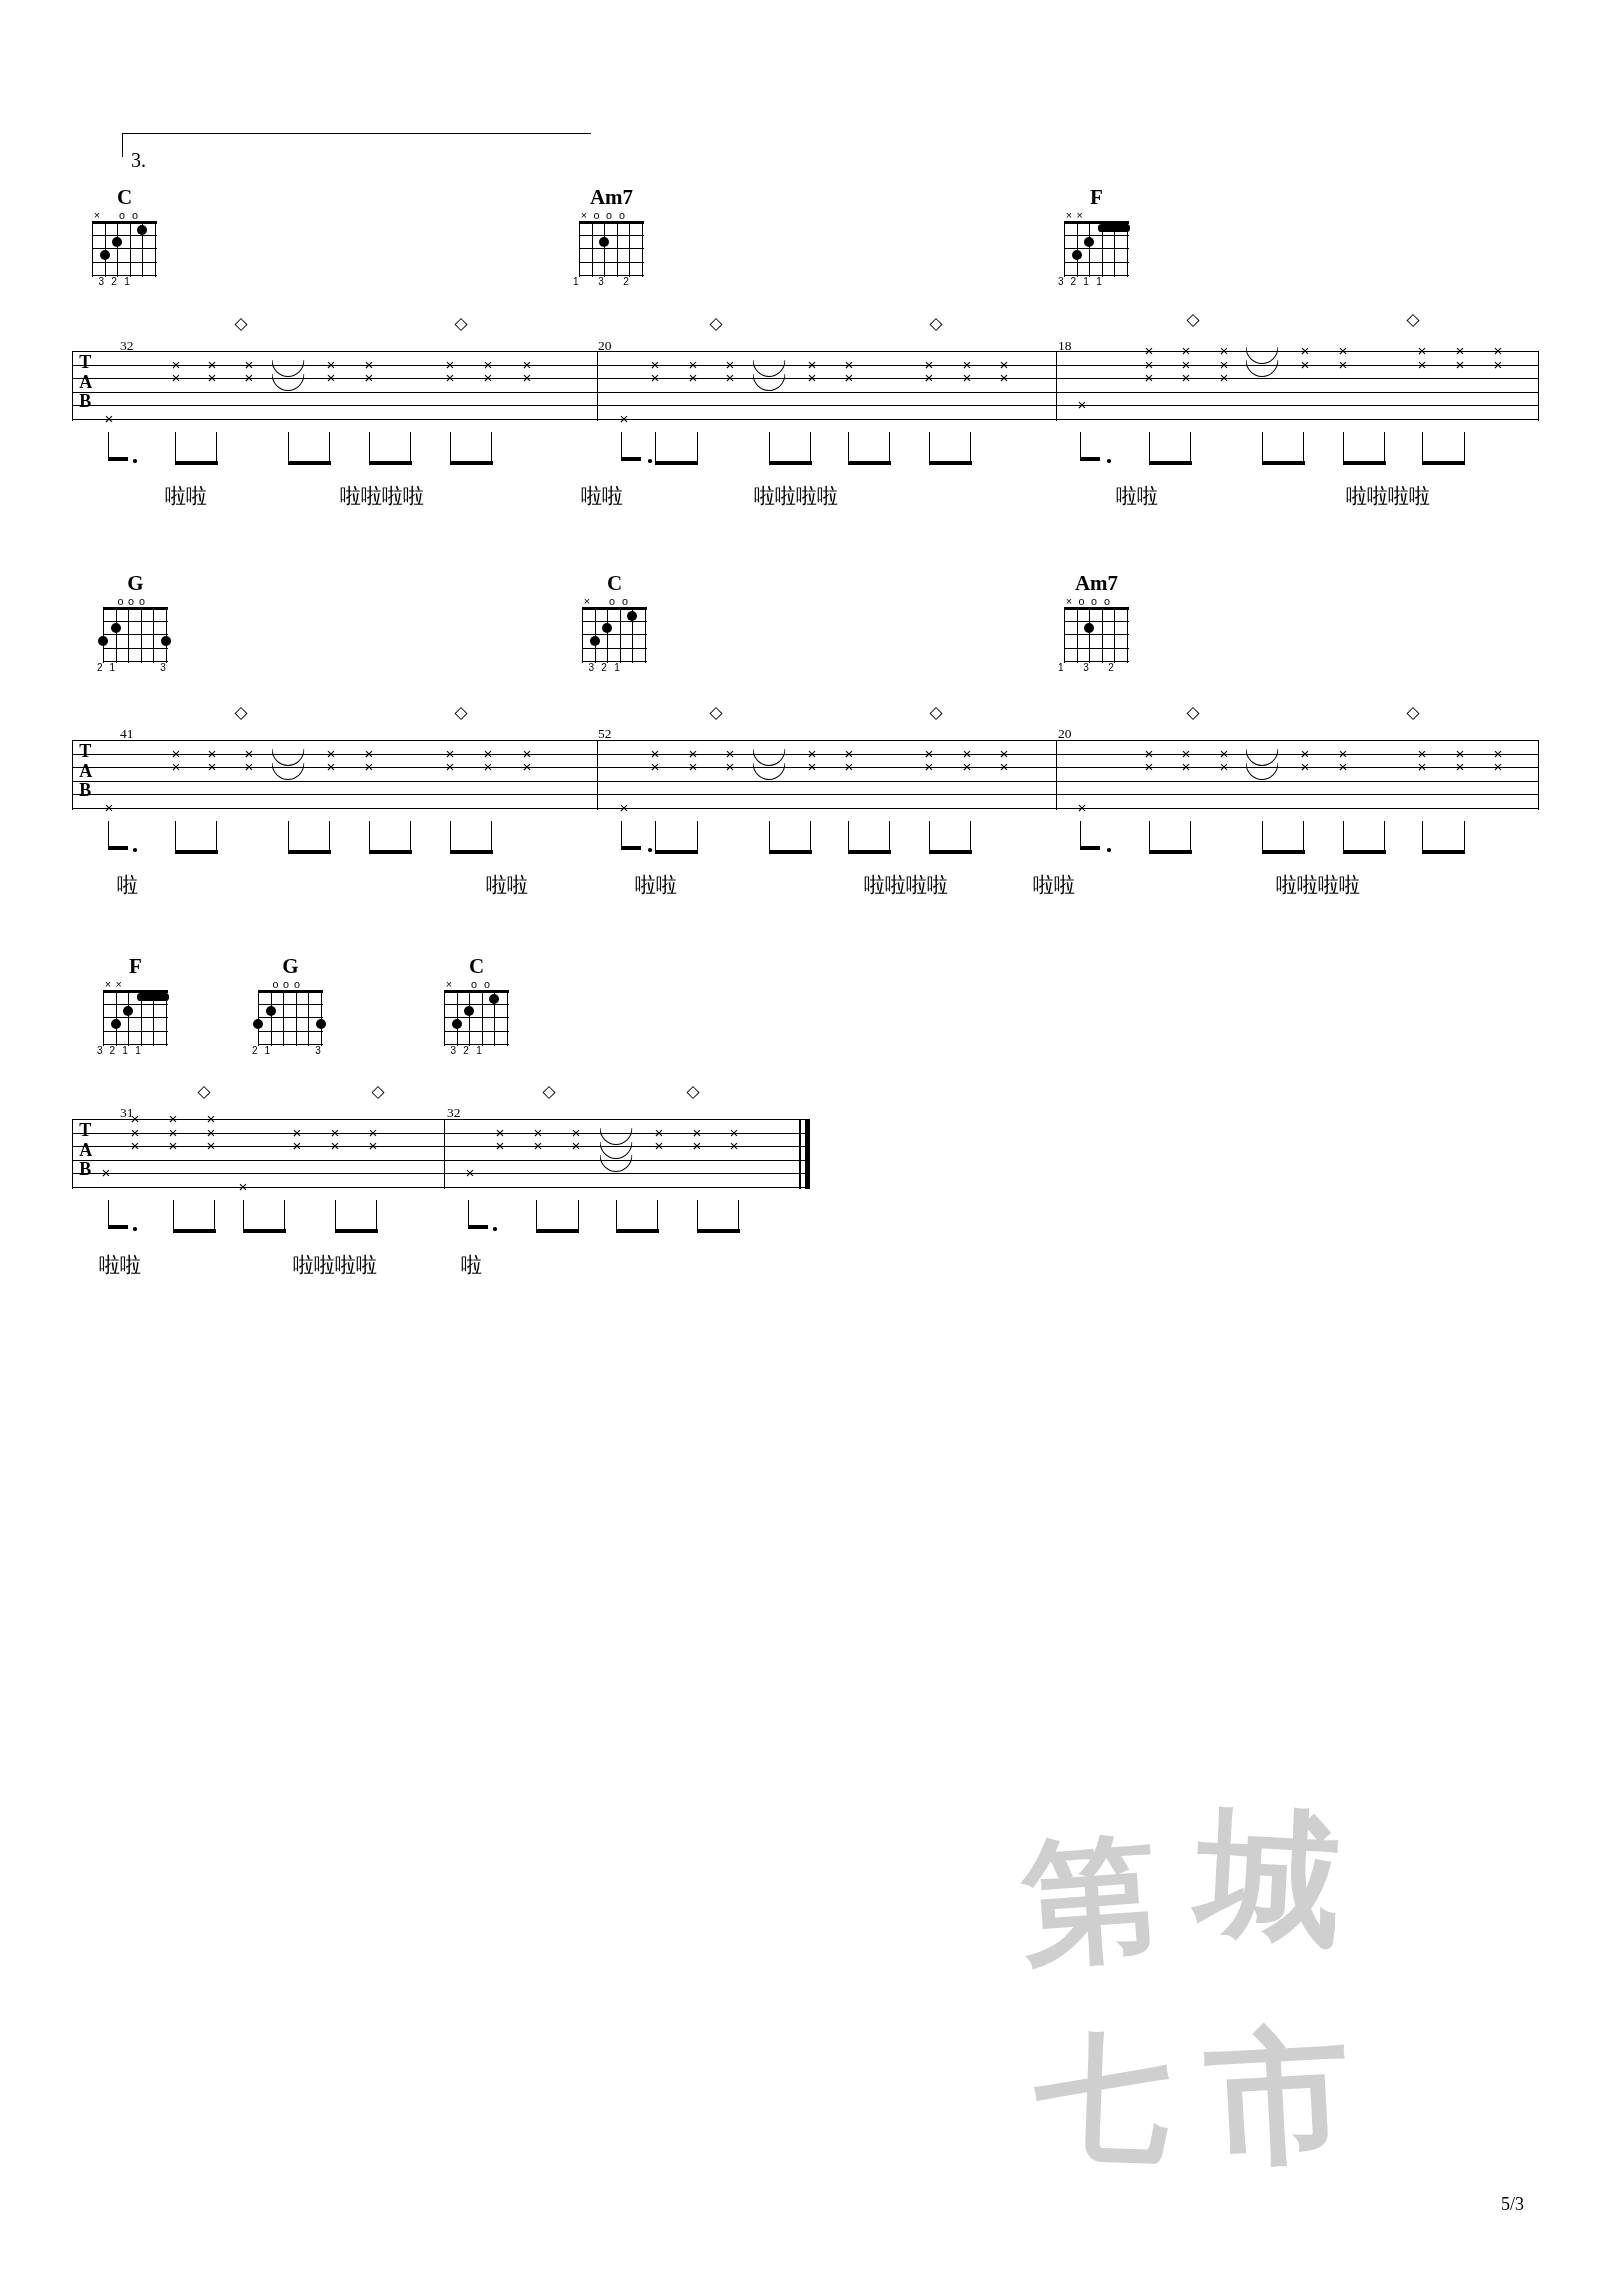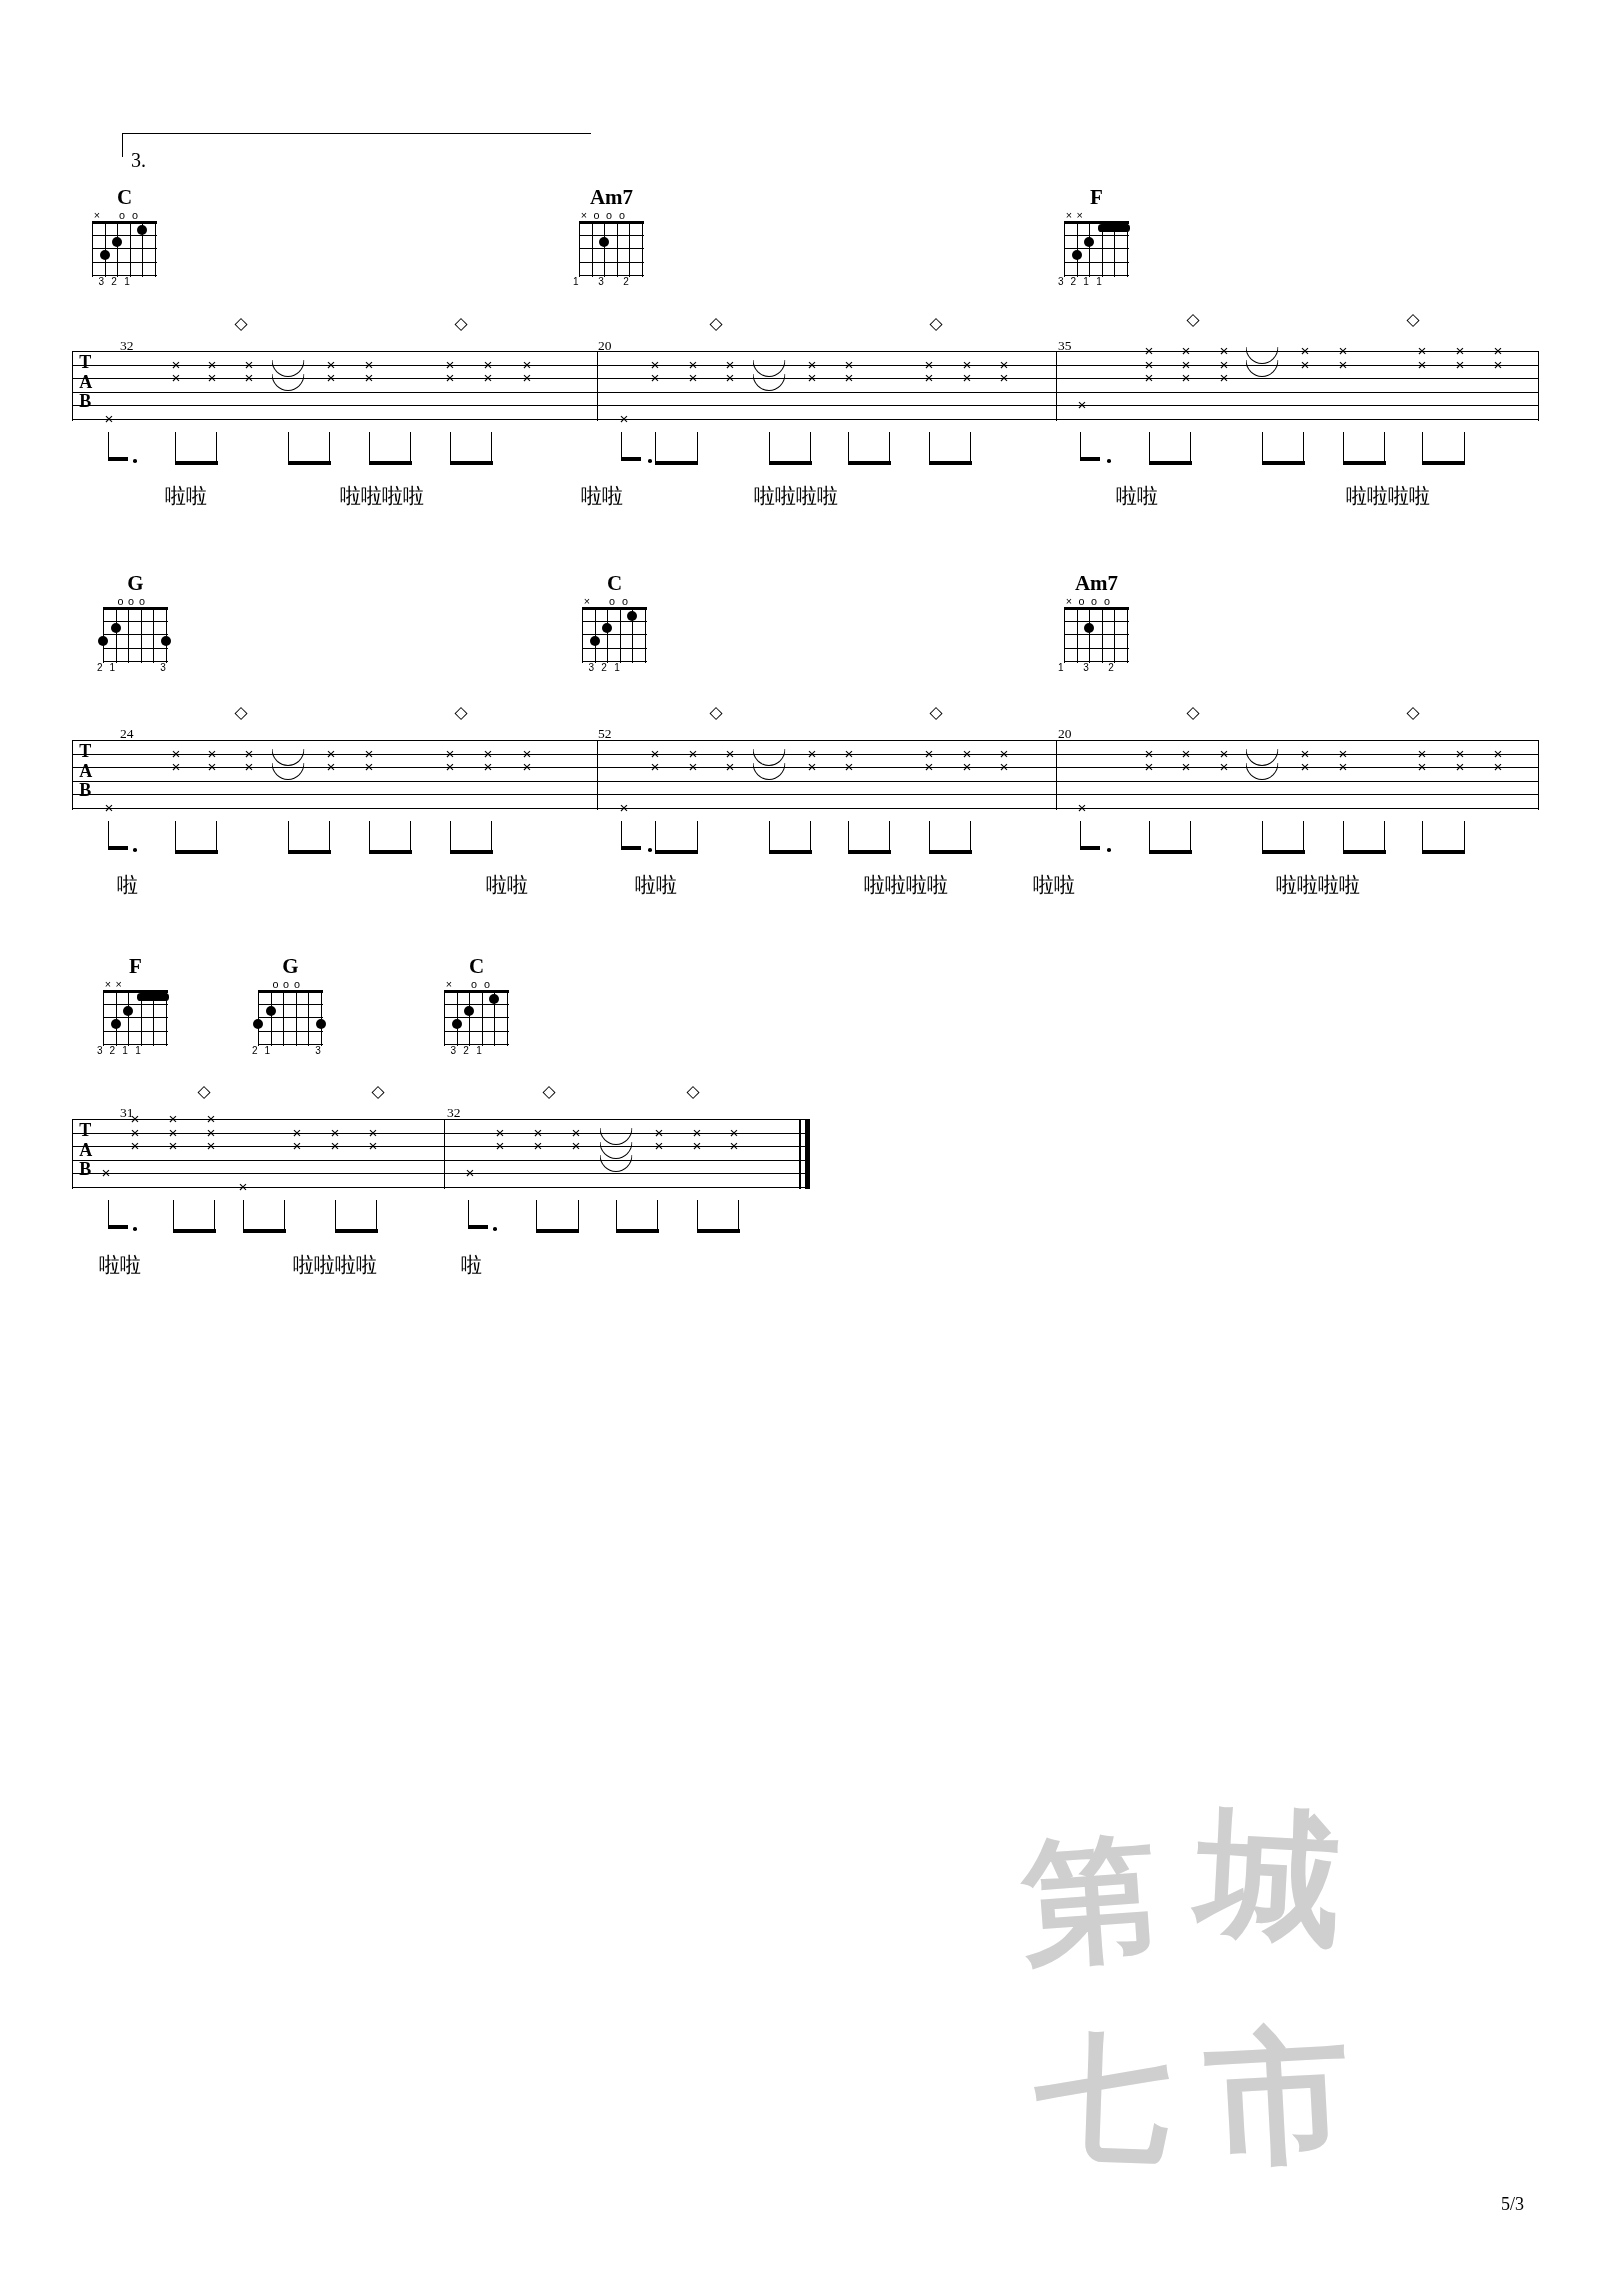--- a/index.html
+++ b/index.html
@@ -339,21 +339,21 @@
 
     <div class="diamond" style="left:241px; top:315px;">◇</div>
     <div class="diamond" style="left:461px; top:315px;">◇</div>
     <div class="diamond" style="left:716px; top:315px;">◇</div>
     <div class="diamond" style="left:936px; top:315px;">◇</div>
     <div class="diamond" style="left:1193px; top:311px;">◇</div>
     <div class="diamond" style="left:1413px; top:311px;">◇</div>
 
     <div class="measnum" style="left:120px; top:338px;">32</div>
     <div class="measnum" style="left:598px; top:338px;">20</div>
-    <div class="measnum" style="left:1058px; top:338px;">35</div>
+    <div class="measnum" style="left:1058px; top:338px;">18</div>
 
     <div class="staff" style="left:72px; top:351px; width:1467px; height:70px;">
       <div class="sline" style="top:0px;"></div>
       <div class="sline" style="top:13.5px;"></div>
       <div class="sline" style="top:27px;"></div>
       <div class="sline" style="top:41px;"></div>
       <div class="sline" style="top:54px;"></div>
       <div class="sline" style="top:68px;"></div>
       <div class="barline" style="left:0px;"></div>
       <div class="barline" style="left:525px;"></div>
@@ -608,21 +608,21 @@
       </div>
     </div>
 
     <div class="diamond" style="left:241px; top:704px;">◇</div>
     <div class="diamond" style="left:461px; top:704px;">◇</div>
     <div class="diamond" style="left:716px; top:704px;">◇</div>
     <div class="diamond" style="left:936px; top:704px;">◇</div>
     <div class="diamond" style="left:1193px; top:704px;">◇</div>
     <div class="diamond" style="left:1413px; top:704px;">◇</div>
 
-    <div class="measnum" style="left:120px; top:726px;">24</div>
+    <div class="measnum" style="left:120px; top:726px;">41</div>
     <div class="measnum" style="left:598px; top:726px;">52</div>
     <div class="measnum" style="left:1058px; top:726px;">20</div>
 
     <div class="staff" style="left:72px; top:740px; width:1467px; height:70px;">
       <div class="sline" style="top:0px;"></div>
       <div class="sline" style="top:13.5px;"></div>
       <div class="sline" style="top:27px;"></div>
       <div class="sline" style="top:41px;"></div>
       <div class="sline" style="top:54px;"></div>
       <div class="sline" style="top:68px;"></div>

